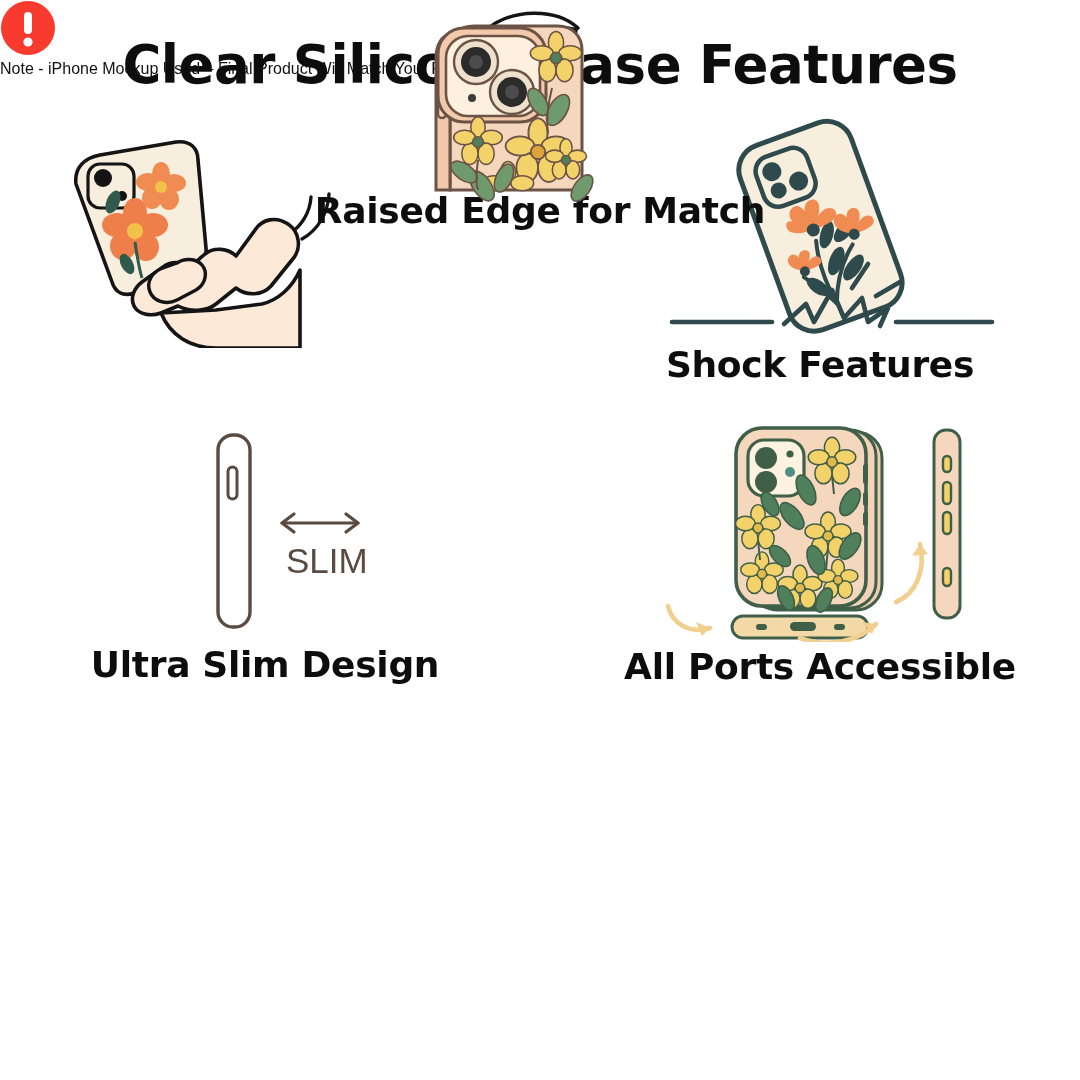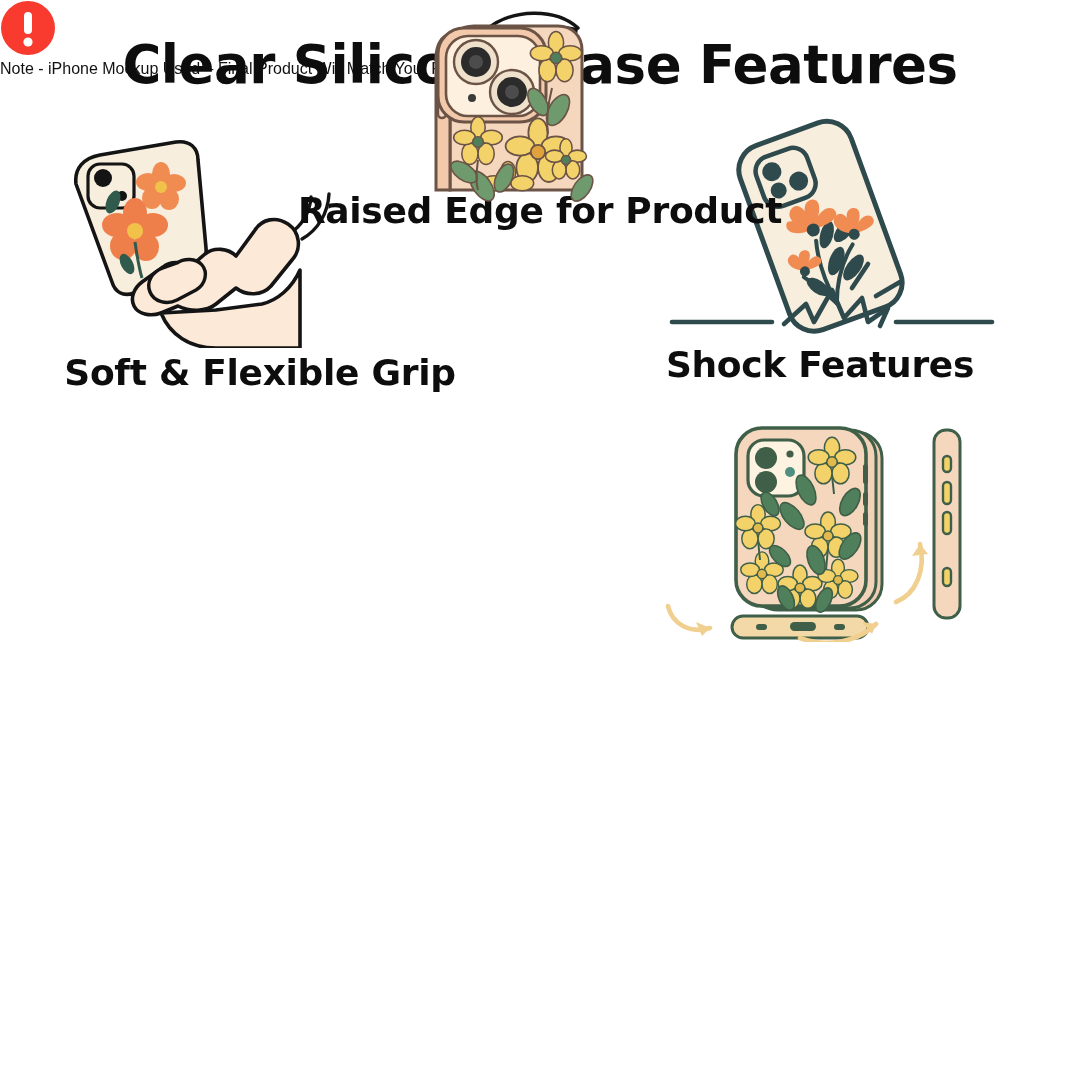--- a/index.html
+++ b/index.html
@@ -163,21 +163,20 @@
                  L206 136 C198 128 184 127 175 134 L160 147
                  C152 141 140 141 133 147 Z" fill="#fce9d8" stroke="#141414" stroke-width="3.6" stroke-linejoin="round"></path>
 
         <path d="M131 193 C140 215 160 228 186 228 L270 228 L270 150
                  C262 168 248 180 232 184 L186 190 Z" fill="#fce9d8" stroke="#141414" stroke-width="3.6" stroke-linejoin="round"></path>
 
         <path d="M133 148 C122 152 116 162 120 172 C124 182 137 185 147 180
                  L166 170 C176 164 178 152 172 145 C166 138 154 138 147 143 Z" fill="#fce9d8" stroke="#141414" stroke-width="3.4" stroke-linejoin="round"></path>
       </svg>
     </div>
-    <div class="feature-label">Soft &amp; Flexible Grip</div>
   </div>
 
   <div class="feature" id="feat-shock">
     <div class="feature-art">
       <svg width="440" height="222" viewBox="0 0 440 222">
         <g transform="rotate(-20 215 105)">
 
           <rect x="160" y="12" width="118" height="196" rx="26" fill="#f7eedd" stroke="#2e4a4d" stroke-width="5"></rect>
 
           <rect x="176" y="26" width="54" height="52" rx="15" fill="#f7eedd" stroke="#2e4a4d" stroke-width="4.5"></rect>
@@ -234,20 +233,37 @@
 
         <g stroke="#2e4a4d" stroke-width="4.6" stroke-linecap="round">
           <line x1="72" y1="204" x2="172" y2="204"></line>
           <line x1="296" y1="204" x2="392" y2="204"></line>
         </g>
       </svg>
     </div>
     <div class="feature-label">Shock Features</div>
   </div>
 
+  <div class="feature" id="feat-slim">
+    <div class="feature-art">
+      <svg width="450" height="215" viewBox="0 0 450 215">
+
+        <rect x="178" y="10" width="32" height="192" rx="15" fill="#ffffff" stroke="#5a4a3f" stroke-width="3.4"></rect>
+        <rect x="188" y="42" width="9" height="32" rx="4.5" fill="#ffffff" stroke="#5a4a3f" stroke-width="3"></rect>
+
+        <g stroke="#5a4a3f" stroke-width="3.2" fill="none" stroke-linecap="round" stroke-linejoin="round">
+          <line x1="242" y1="98" x2="318" y2="98"></line>
+          <polyline points="254,89 242,98 254,107"></polyline>
+          <polyline points="306,89 318,98 306,107"></polyline>
+        </g>
+        <text x="246" y="148" font-family="Liberation Sans, sans-serif" font-size="35" fill="#5a4a3f">SLIM</text>
+      </svg>
+    </div>
+    <div class="feature-label">Ultra Slim Design</div>
+  </div>
 
   <div class="feature" id="feat-ports">
     <div class="feature-art">
       <svg width="420" height="222" viewBox="0 0 420 222">
 
         <rect x="142" y="12" width="130" height="178" rx="26" fill="#f0cdb2" stroke="#3f5f48" stroke-width="3"></rect>
         <rect x="136" y="10" width="130" height="178" rx="26" fill="#f2d2b8" stroke="#3f5f48" stroke-width="3"></rect>
 
         <rect x="126" y="8" width="130" height="178" rx="26" fill="#f5d7be" stroke="#3f5f48" stroke-width="3.6"></rect>
 
@@ -366,20 +382,21 @@
           <path d="M286 182 C306 174 316 150 310 124"></path>
           <path d="M190 218 C216 228 248 222 266 204"></path>
         </g>
         <g fill="#f0cf8f">
           <path d="M100 208 L86 202 L92 216 Z"></path>
           <path d="M310 124 L302 136 L318 134 Z"></path>
           <path d="M266 204 L252 202 L262 214 Z"></path>
         </g>
       </svg>
     </div>
+    <div class="feature-label">All Ports Accessible</div>
   </div>
 
   <div class="feature" id="feat-camera">
     <div class="feature-art">
       <svg width="500" height="190" viewBox="0 0 500 190">
 
         <g fill="none" stroke="#141414" stroke-width="3.4" stroke-linecap="round">
           <path d="M196 30 C222 8 266 8 288 28"></path>
         </g>
         <path d="M288 28 L276 26 L286 42 Z" fill="#141414"></path>
@@ -460,21 +477,21 @@
             <ellipse cx="174" cy="172" rx="8" ry="15" transform="rotate(-55 174 172)"></ellipse>
             <ellipse cx="292" cy="188" rx="8" ry="15" transform="rotate(35 292 188)"></ellipse>
           </g>
           <g fill="none" stroke="#6b5346" stroke-width="2">
             <path d="M262 88 C258 104 256 120 258 134"></path>
             <path d="M188 160 C186 174 186 184 188 190"></path>
           </g>
         </g>
       </svg>
     </div>
-    <div class="feature-label">Raised Edge for Product</div>
+    <div class="feature-label">Raised Edge for Match</div>
   </div>
 
   <div class="note">
     <div class="note-inner">
       <div class="note-icon">
         <svg width="56" height="56" viewBox="0 0 56 56">
           <circle cx="28" cy="28" r="27" fill="#f93a2f"></circle>
           <rect x="24" y="12" width="8" height="22" rx="4" fill="#ffffff"></rect>
           <circle cx="28" cy="42" r="4.6" fill="#ffffff"></circle>
         </svg>

